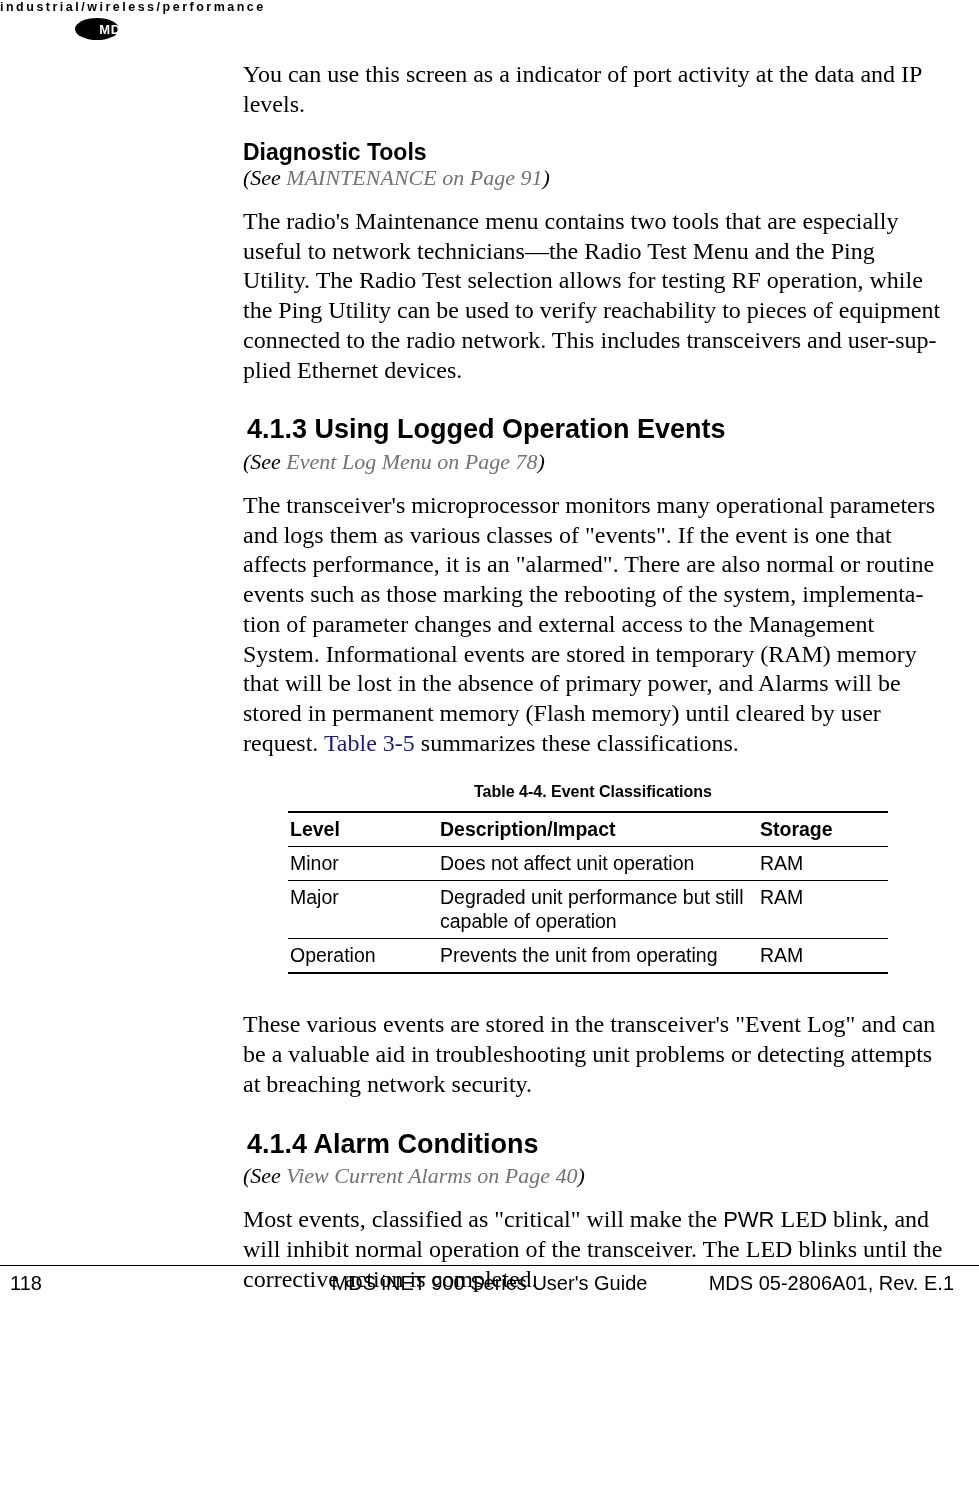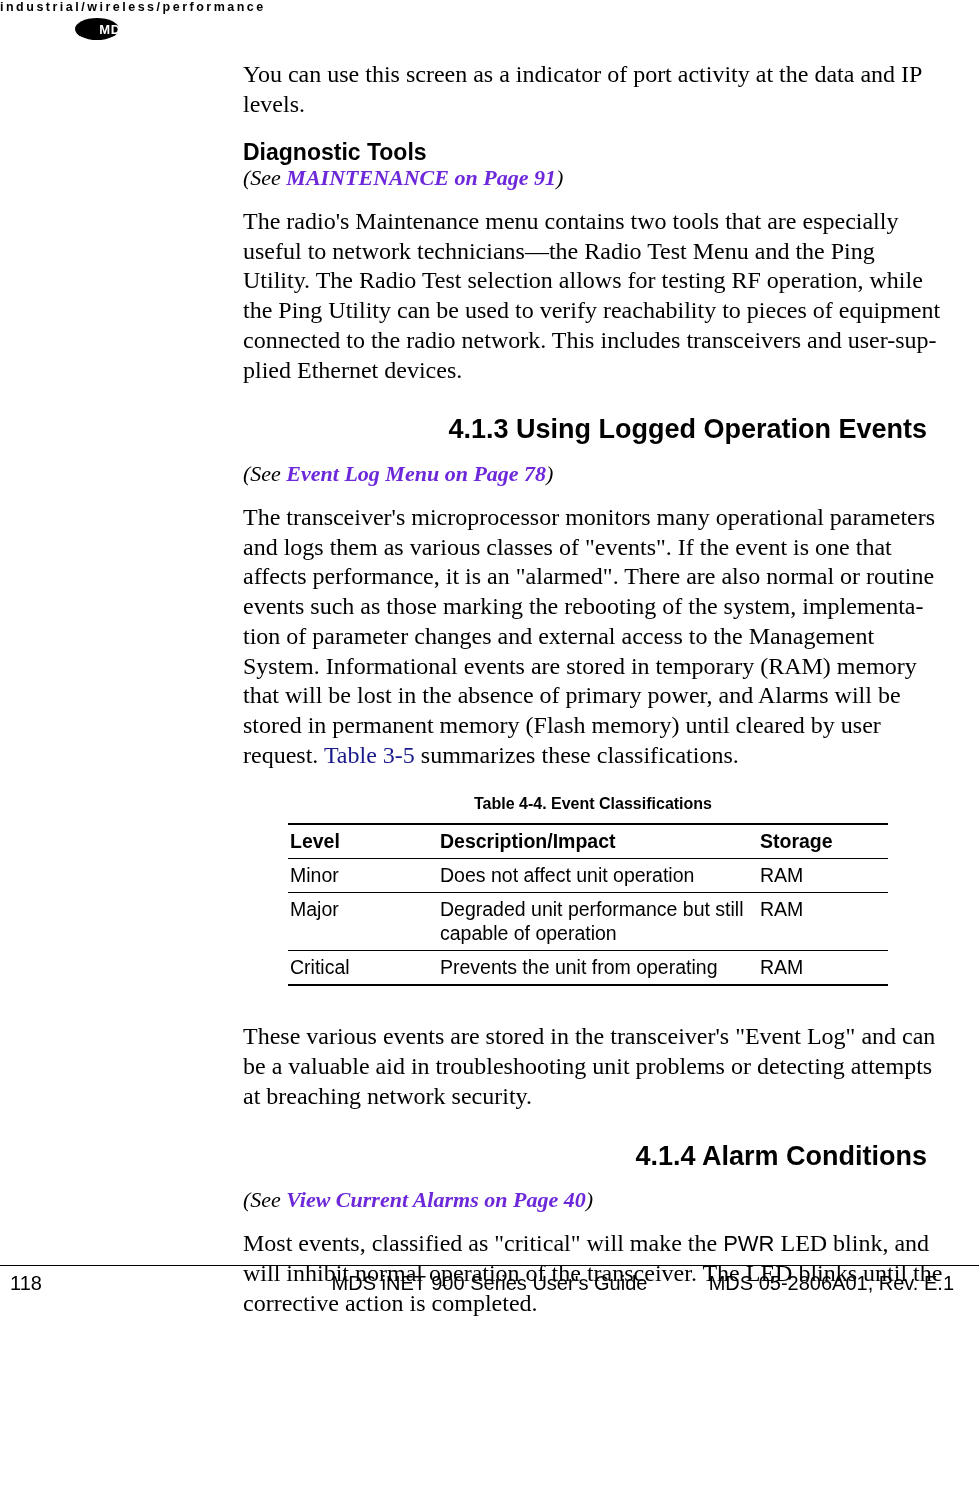--- a/index.html
+++ b/index.html
@@ -65,31 +65,29 @@
     font-size: 23px;
     margin: 0;
     line-height: 1.1;
   }
   .see-ref {
     font-style: italic;
     font-size: 22px;
     margin: 0 0 16px 0;
   }
   .see-ref .link {
-    color: #6d28d9;
-    font-weight: bold;
+    color: #737373;
   }
   .section-heading {
     font-family: Arial, Helvetica, sans-serif;
     font-weight: bold;
     font-size: 27px;
-    margin: 16px;
+    margin: 4px;
     line-height: 1.1;
     margin-top: 30px;
-    text-align: right;
   }
   .link-inline {
     color: #1a1a8c;
   }
   .table-caption {
     font-family: Arial, Helvetica, sans-serif;
     font-weight: bold;
     font-size: 16px;
     text-align: center;
     margin: 24px 0 10px 0;
@@ -188,21 +186,21 @@
           <td>Minor</td>
           <td>Does not affect unit operation</td>
           <td>RAM</td>
         </tr>
         <tr>
           <td>Major</td>
           <td>Degraded unit performance but still capable of operation</td>
           <td>RAM</td>
         </tr>
         <tr class="last">
-          <td>Critical</td>
+          <td>Operation</td>
           <td>Prevents the unit from operating</td>
           <td>RAM</td>
         </tr>
       </tbody>
     </table>
 
     <p class="body-text" style="margin-top:36px">These various events are stored in the transceiver's "Event Log" and can be a valuable aid in troubleshooting unit problems or detecting attempts at breaching network security.</p>
 
     <p class="section-heading">4.1.4 Alarm Conditions</p>
     <p class="see-ref">

